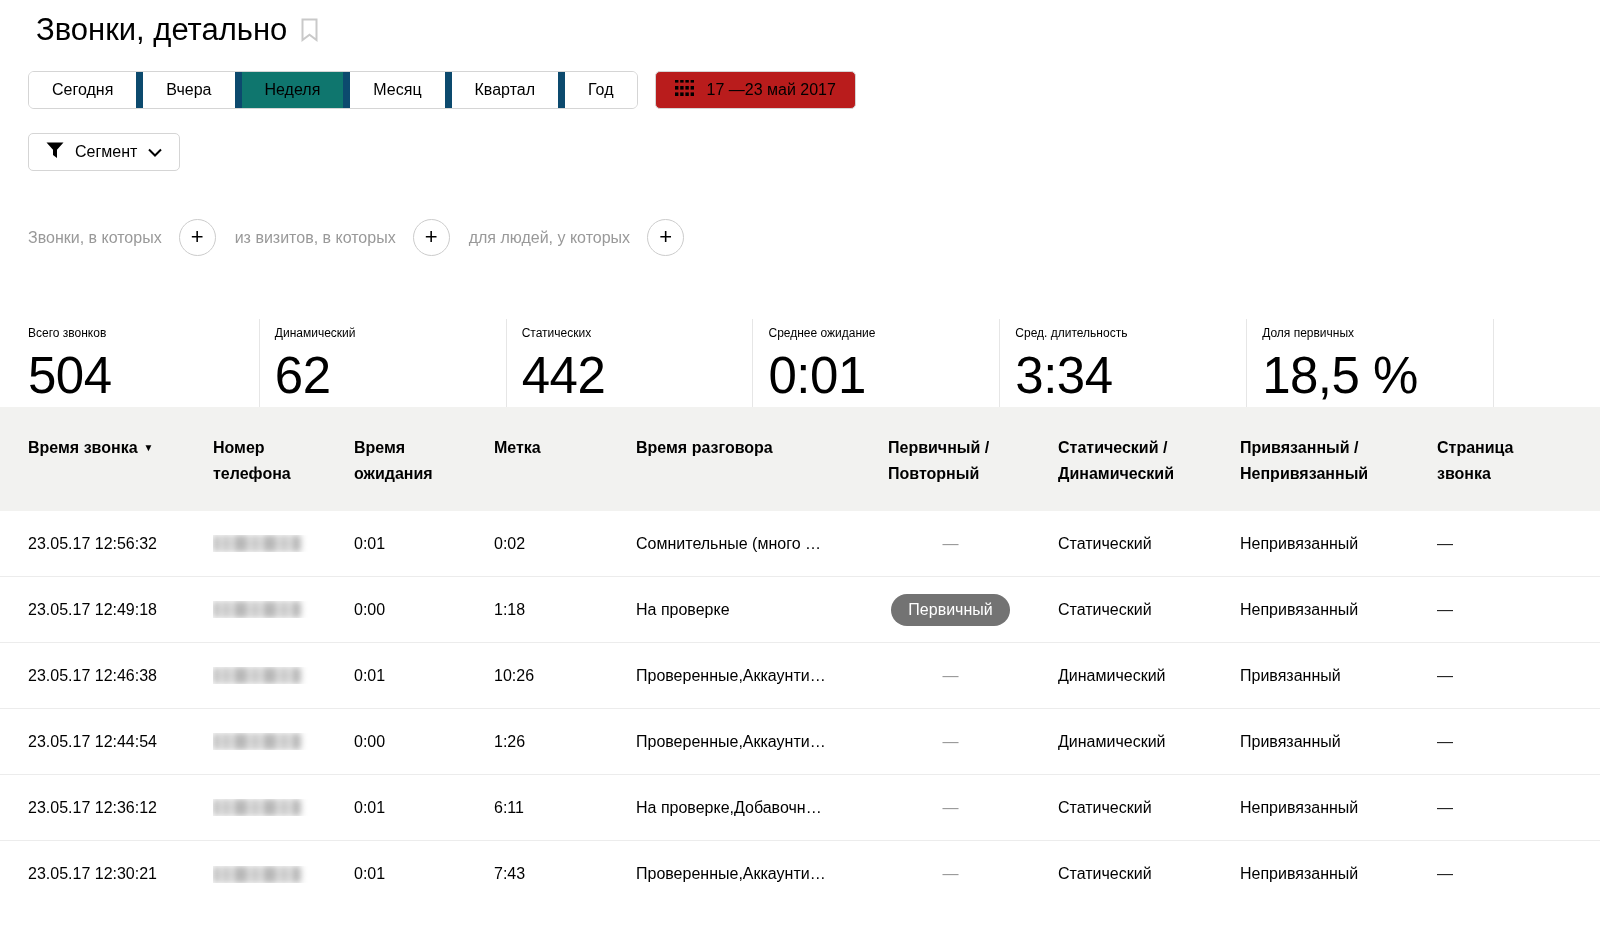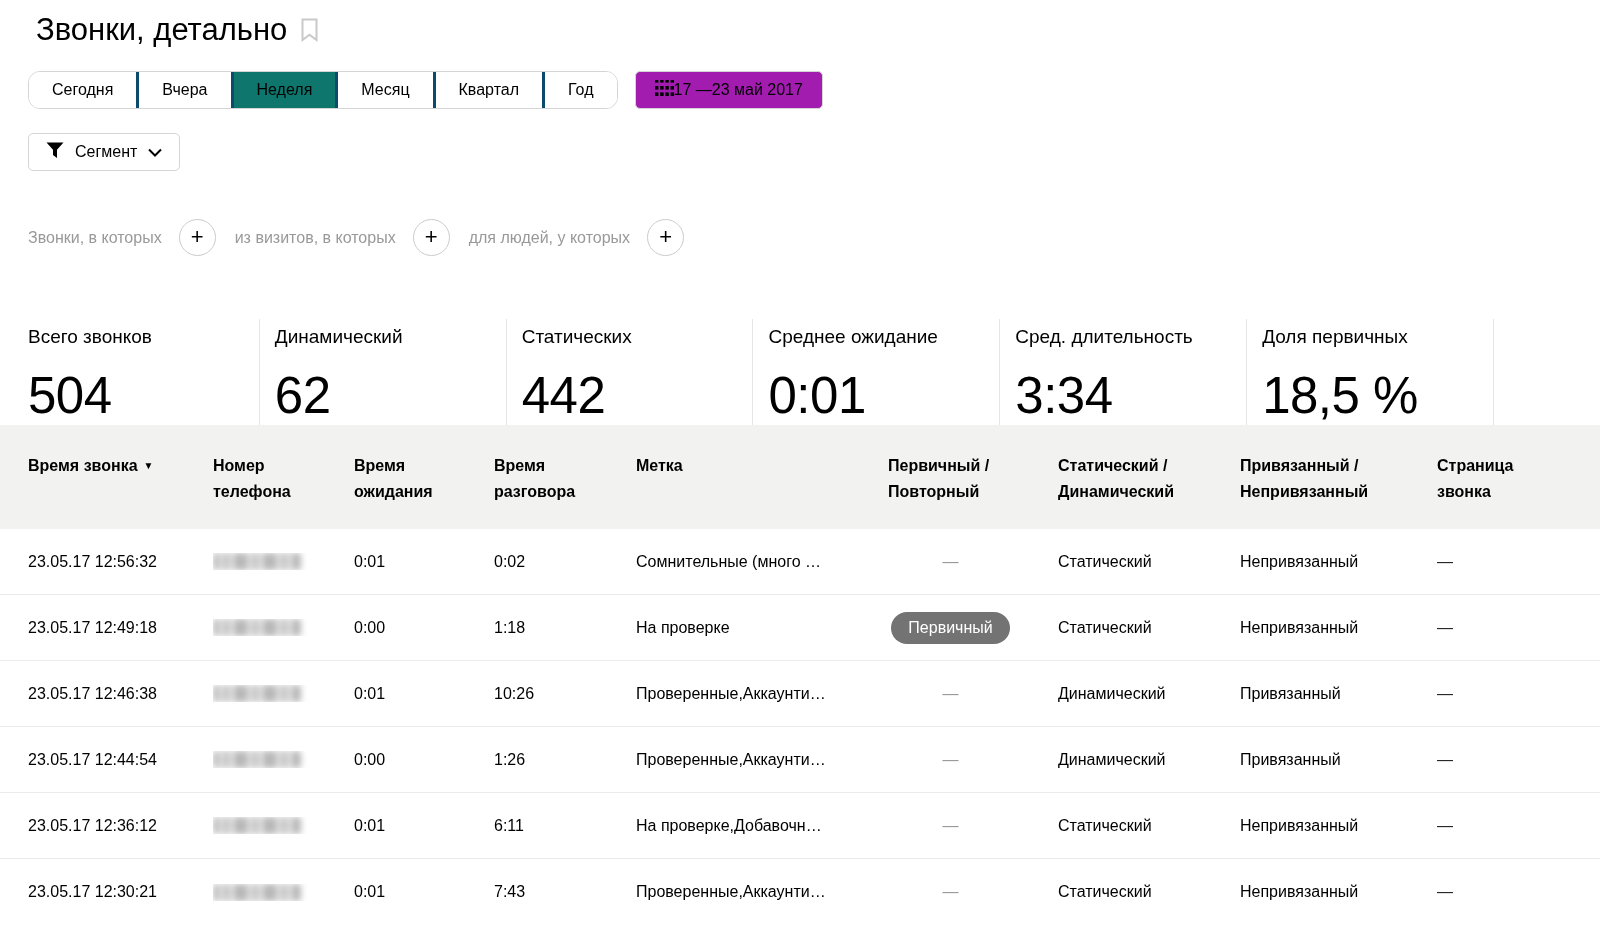--- a/index.html
+++ b/index.html
@@ -7,41 +7,41 @@
   body { font-family: "Liberation Sans", sans-serif; color:#000; }
   .page { position:relative; width:1600px; height:948px; background:#fff; overflow:hidden; }
 
   
   .title-row { display:flex; align-items:center; gap:14px; padding:12px 0 0 36px; }
   .page-title { font-size:31px; font-weight:400; }
   .bookmark { margin-top:4px; }
 
   
   .controls-row { display:flex; align-items:stretch; height:38px; margin:23px 0 0 28px; }
-  .tab-group { display:flex; border:1px solid #d5d5d5; border-radius:12px; overflow:hidden; background:#fff; }
-  .tab { display:flex; align-items:center; padding:0 23px; font-size:16px; cursor:pointer; border-left:3px solid #0c4a6e; background:#fff; white-space:nowrap; }
+  .tab-group { display:flex; border:1px solid #d5d5d5; border-radius:6px; overflow:hidden; background:#fff; }
+  .tab { display:flex; align-items:center; padding:0 23px; font-size:16px; cursor:pointer; border-left:7px solid #0c4a6e; background:#fff; white-space:nowrap; }
   .tab:first-child { border-left:none; }
   .tab.selected { background:#0f766e; }
-  .date-btn { display:flex; align-items:center; margin-left:17px; padding:0 19px; border:1px solid #d5d5d5; border-radius:5px; background:#a21caf; font-size:16px; cursor:pointer; white-space:nowrap; }
+  .date-btn { display:flex; align-items:center; gap:13px; margin-left:17px; padding:0 19px; border:1px solid #d5d5d5; border-radius:5px; background:#b91c1c; font-size:16px; cursor:pointer; white-space:nowrap; }
 
   
   .segment-row { margin:24px 0 0 28px; }
   .segment-btn { display:inline-flex; align-items:center; gap:11px; height:38px; padding:0 17px; border:1px solid #d5d5d5; border-radius:5px; background:#fff; font-size:16px; cursor:pointer; }
 
   
   .filter-row { display:flex; align-items:center; margin:48px 0 0 28px; color:#999; font-size:16px; }
   .filter-label { margin-right:17px; }
   .plus-btn { width:37px; height:37px; margin-right:19px; border:1px solid #ccc; border-radius:50%; background:#fff; display:flex; align-items:center; justify-content:center; cursor:pointer; }
   .plus-glyph { color:#000; font-size:22px; font-weight:400; line-height:1; margin-top:-2px; }
 
   
   .stats-row { display:flex; margin:63px 0 0 28px; width:1466px; }
   .stat { flex:1; min-height:88px; padding:7px 0 0 15px; border-right:1px solid #e6e6e6; }
   .stat:first-child { padding-left:0; }
-  .stat-label { font-size:19px; margin-bottom:18px; }
+  .stat-label { font-size:12px; margin-bottom:6px; }
   .stat-value { font-size:51px; font-weight:400; letter-spacing:-0.5px; }
 
   
   .calls-table { }
   .thead, .trow { display:grid; grid-template-columns:185px 141px 140px 142px 252px 170px 182px 197px 1fr; padding-left:28px; }
   .thead { background:#f2f2f0; height:104px; font-weight:700; font-size:16px; }
   .th { padding-top:28px; padding-right:36px; line-height:26px; }
   .sort-arrow { font-size:10px; margin-left:6px; position:relative; top:-2px; }
   .tbody { }
   .trow { height:66px; align-items:center; font-size:16px; border-bottom:1px solid #ececec; cursor:pointer; }
@@ -158,22 +158,22 @@
       <div class="stat-label">Доля первичных</div>
       <div class="stat-value">18,5 %</div>
     </div>
   </div>
 
   <div class="calls-table">
     <div class="thead">
       <div class="th"><span>Время звонка</span><span class="sort-arrow">▼</span></div>
       <div class="th">Номер телефона</div>
       <div class="th">Время ожидания</div>
+      <div class="th">Метка</div>
       <div class="th">Время разговора</div>
-      <div class="th">Метка</div>
       <div class="th">Первичный / Повторный</div>
       <div class="th">Статический / Динамический</div>
       <div class="th">Привязанный / Непривязанный</div>
       <div class="th">Страница звонка</div>
     </div>
     <div class="tbody">
         <div class="trow">
           <div class="td">23.05.17 12:56:32</div>
           <div class="td">
             <div class="phone-blur"></div>

